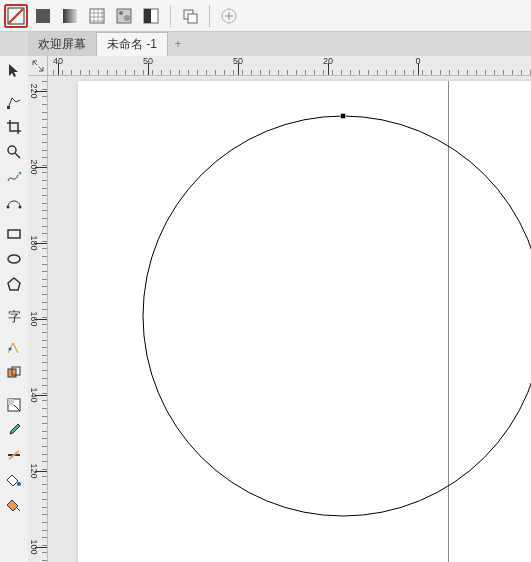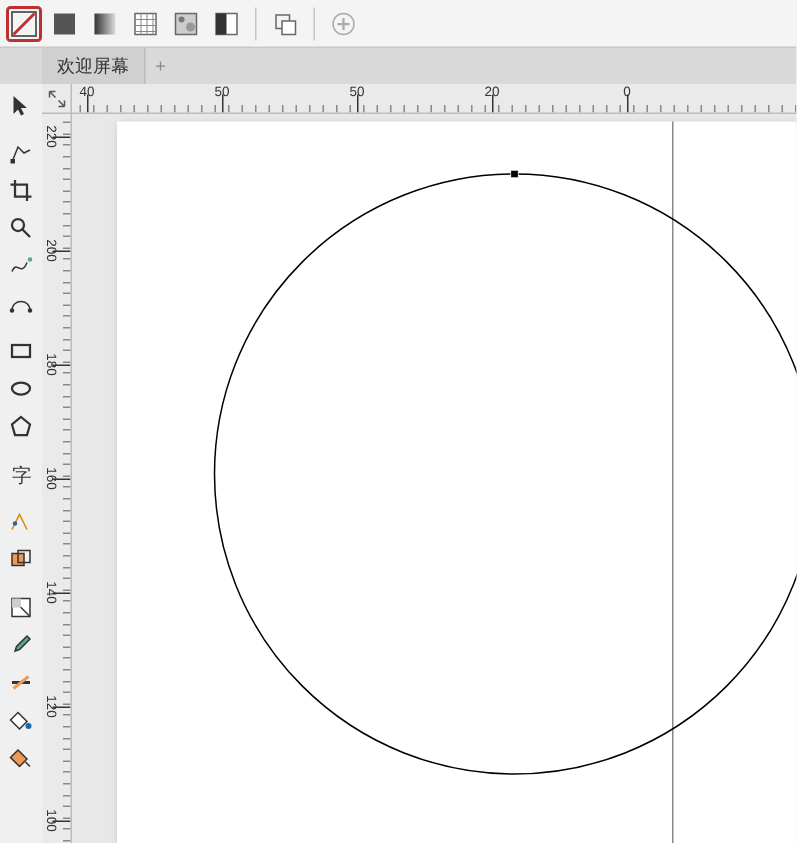--- a/index.html
+++ b/index.html
@@ -99,20 +99,23 @@
     <svg width="18" height="18">
         <circle cx="9" cy="9" r="7" fill="none" stroke="#aaa"></circle>
         <path d="M9 5v8M5 9h8" stroke="#aaa" stroke-width="1.5"></path>
       </svg>
   </div>
 </div>
 
 <div class="tab-bar">
   <div class="tab">
       <span>欢迎屏幕</span>
+    </div>
+  <div class="tab active">
+      <span>未命名 -1</span>
     </div>
   <div class="tab-add">
       <span>+</span>
     </div>
 </div>
 
 <div class="main-area">
 
   <div class="left-toolbox">
     <div class="tb-btn">

